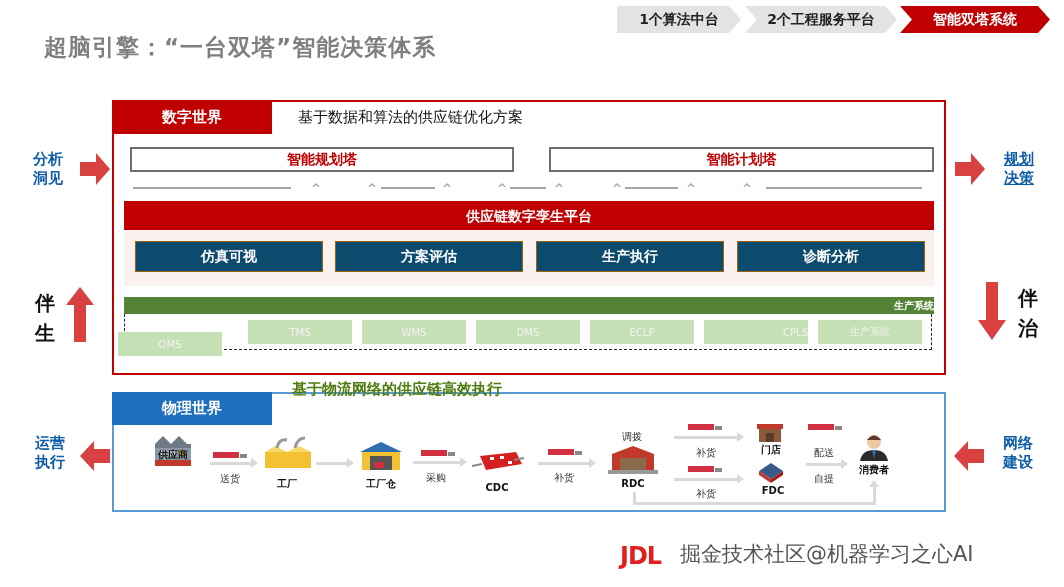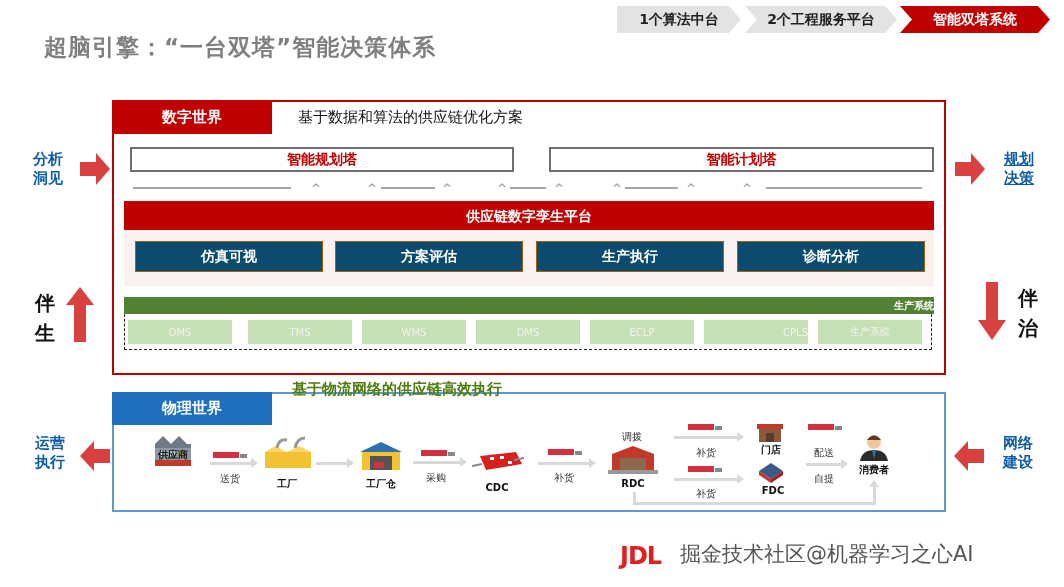--- a/index.html
+++ b/index.html
@@ -115,21 +115,21 @@
   <span>生产执行</span>
 </div>
 <div class="abs ybox" style="left:737px;">
   <span>诊断分析</span>
 </div>
 
 <div class="abs prodbar">
   <span>生产系统</span>
 </div>
 <div class="abs dashbox"></div>
-<div class="abs gbox" style="left:128px;">
+<div class="abs gbox" style="left:118px;margin-top:12px;">
     <span>OMS</span>
   </div>
 <div class="abs gbox" style="left:248px;">
     <span>TMS</span>
   </div>
 <div class="abs gbox" style="left:362px;">
     <span>WMS</span>
   </div>
 <div class="abs gbox" style="left:476px;">
     <span>DMS</span>

